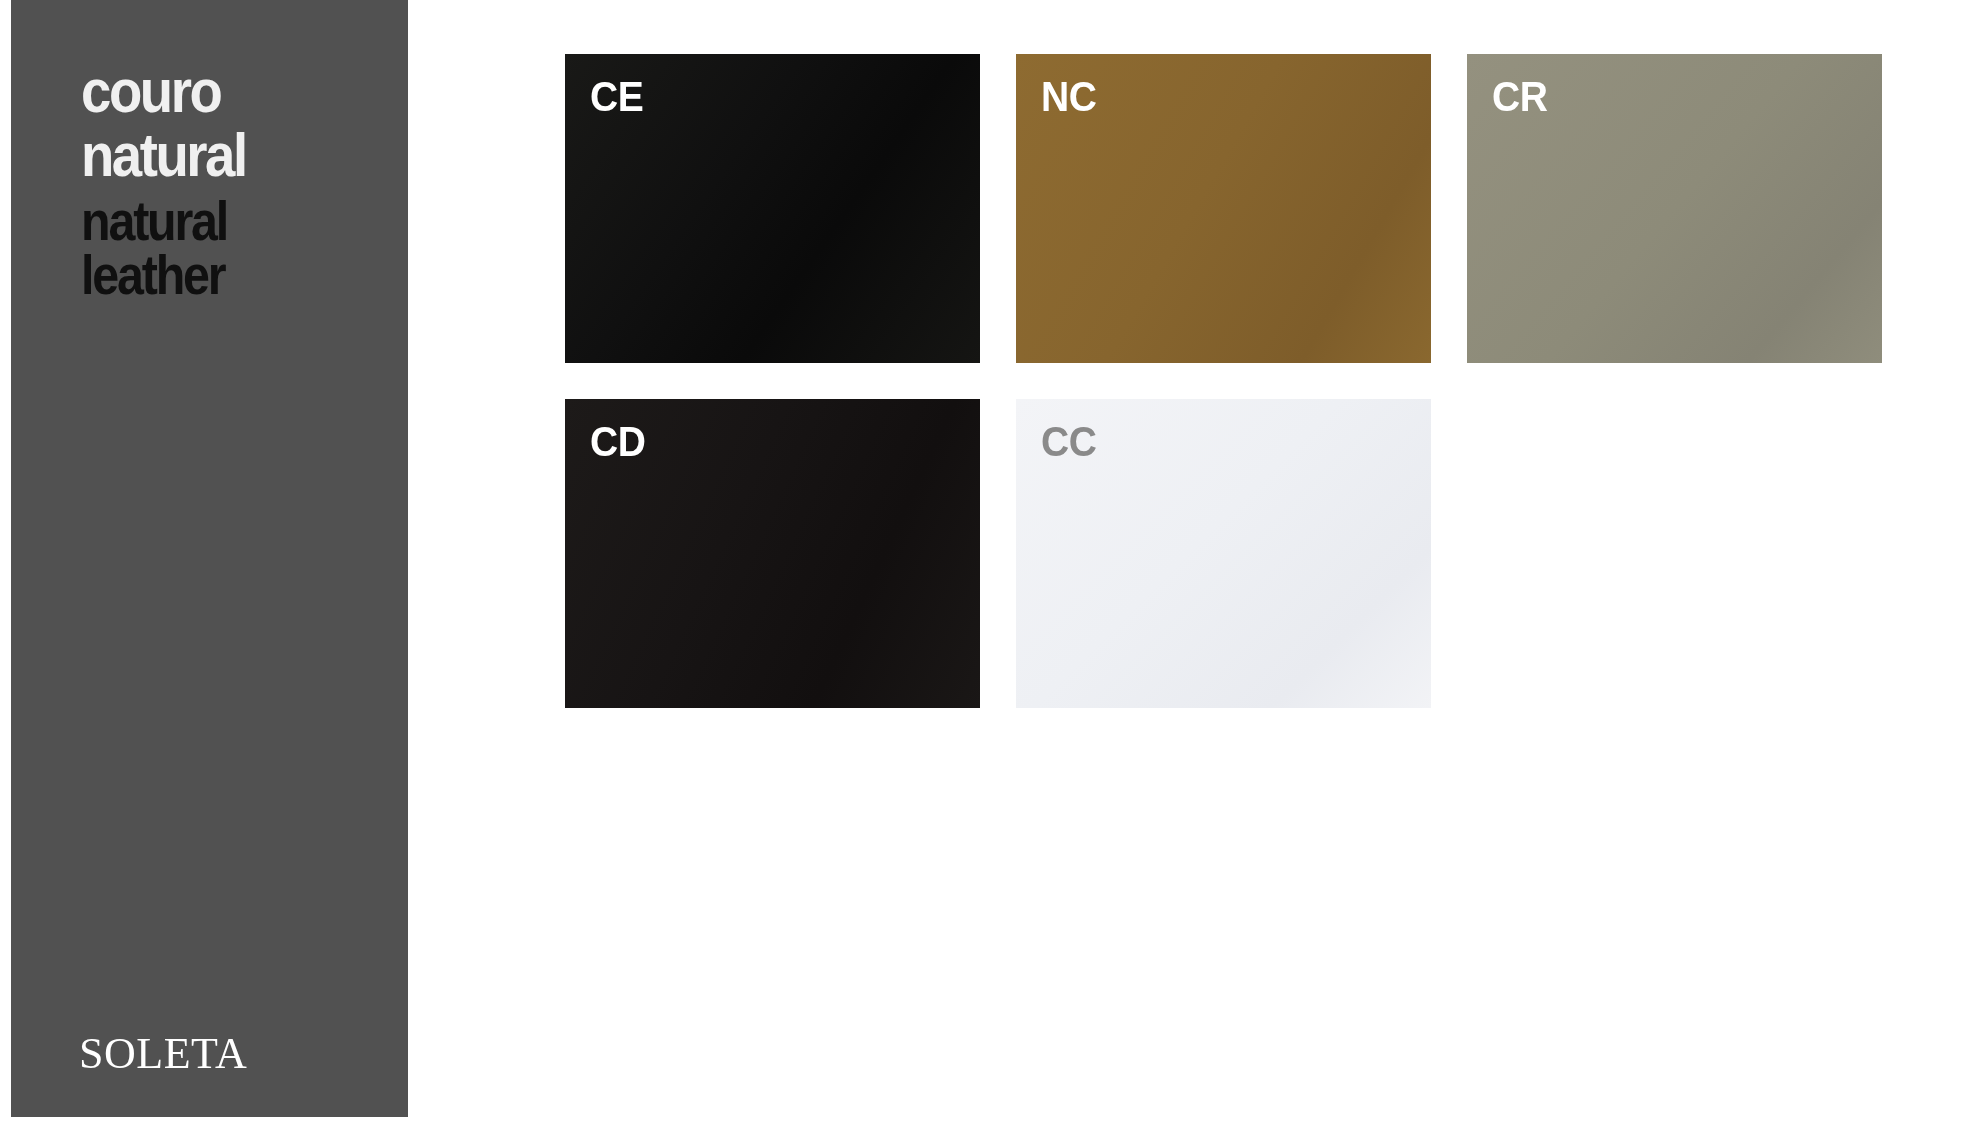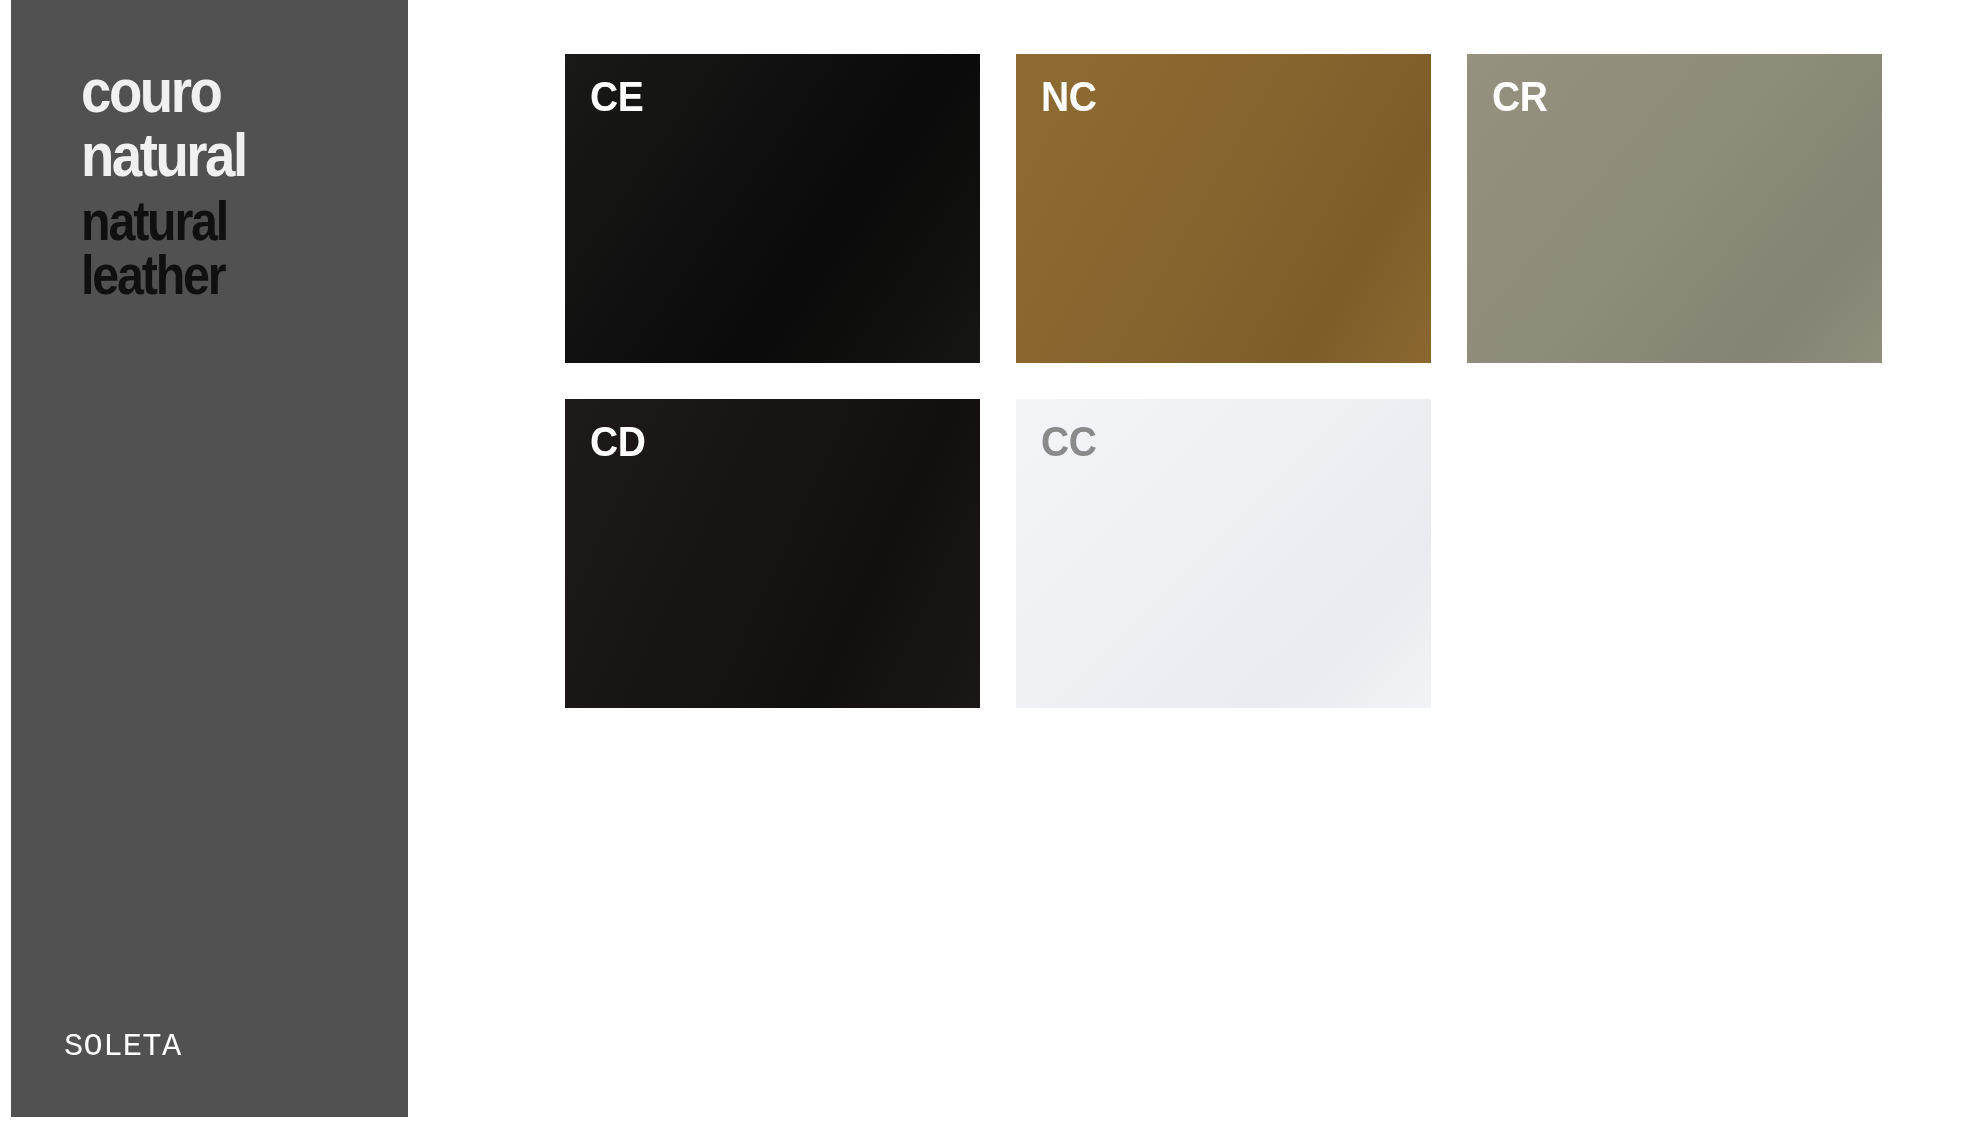--- a/index.html
+++ b/index.html
@@ -55,24 +55,24 @@
   .head-line.light { color: #f0f0f0; }
   .head-line.dark  { color: #101010; }
 
   #line-couro   { margin-top: 0px; }
   #line-natural-w { margin-top: 6px; }
   #line-natural-b { margin-top: 13px; }
   #line-leather   { margin-top: 3px; }
 
   #brand-logo {
     position: absolute;
-    left: 53px;
+    left: 68px;
     top: 1028px;
-    font-family: Liberation Mono, monospace;
-    font-size: 32px;
+    font-family: Liberation Serif, serif;
+    font-size: 44px;
     font-weight: normal;
     letter-spacing: 0.012em;
     color: #ffffff;
     white-space: nowrap;
   }
 
   
   #swatch-grid {
     position: absolute;
     left: 565px;

